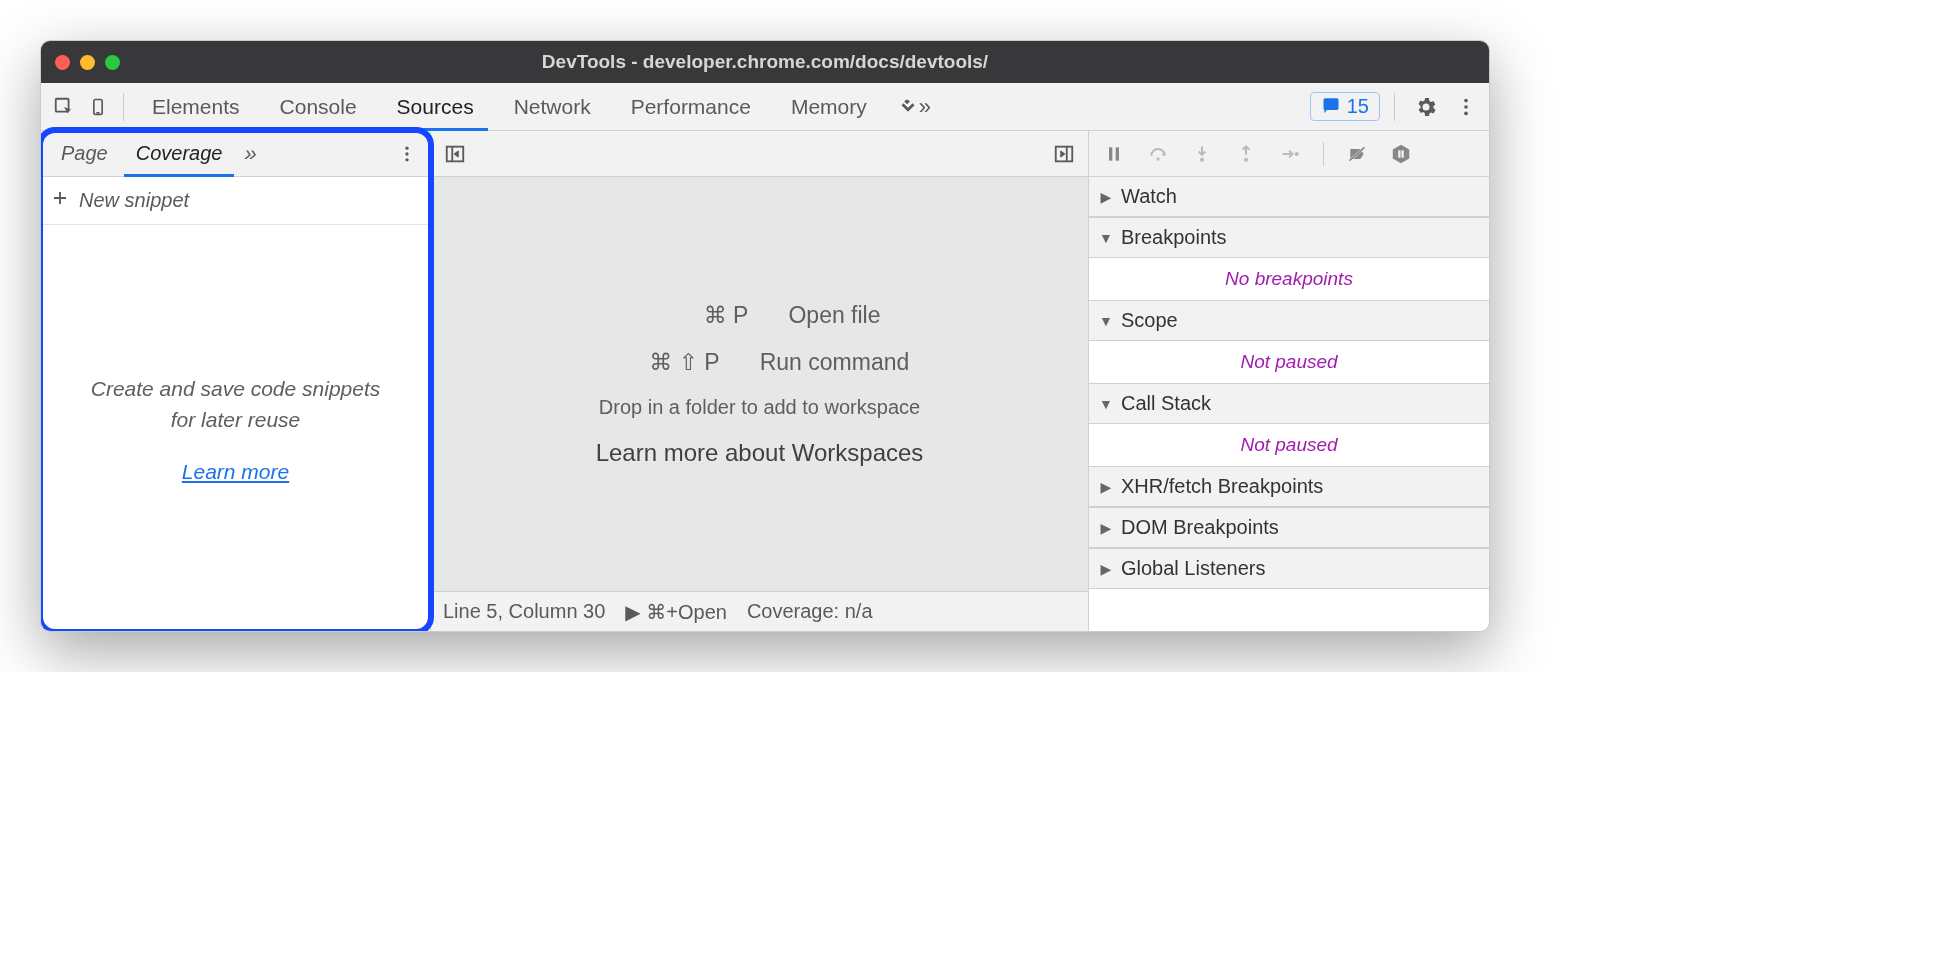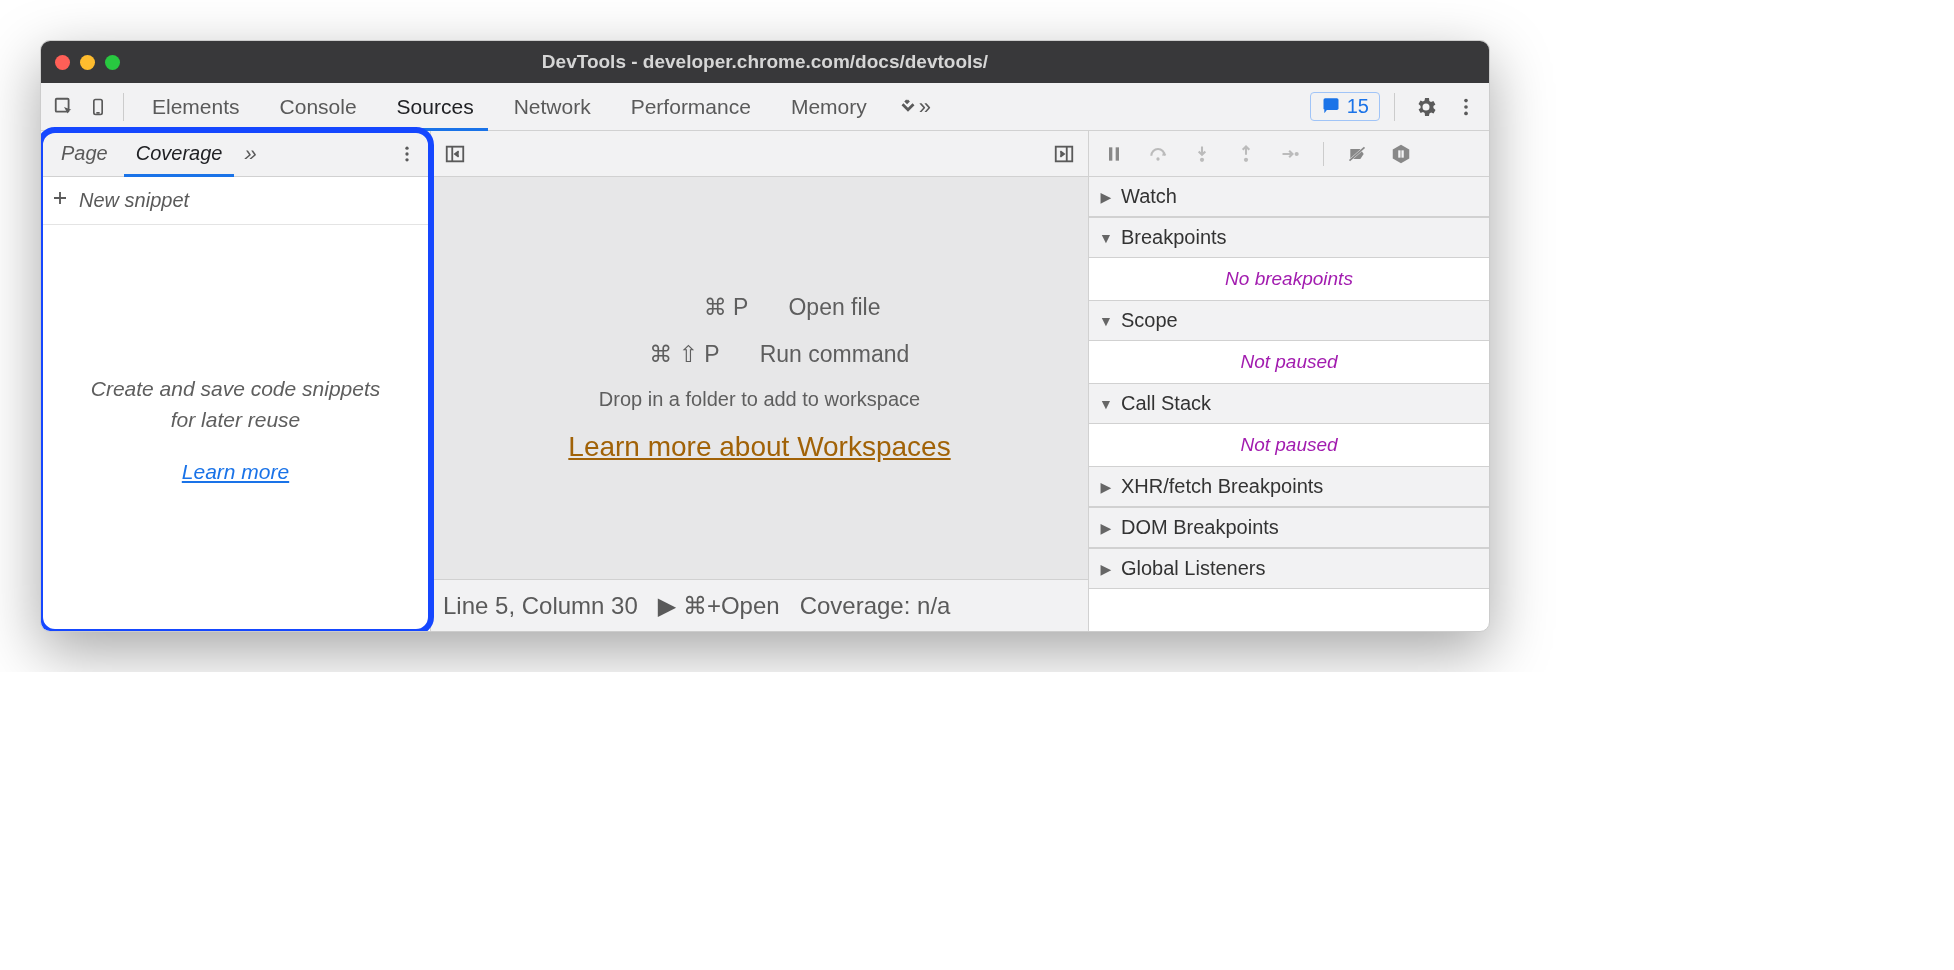--- a/index.html
+++ b/index.html
@@ -163,29 +163,29 @@
     flex: 1;
     background: #e7e7e8;
     display: flex; flex-direction: column;
     align-items: center; justify-content: center;
     gap: 20px;
     padding: 20px;
   }
   .kbd-row { display: flex; gap: 40px; font-size: 23px; color: #5e5e5e; align-items:center; }
   .kbd-keys { text-align: right; min-width: 110px; font-weight:400; }
   .editor-body .droptext { font-size: 20px; color: #5e5e5e; }
-  .editor-body .link2 { color:#a16207; text-decoration: underline; cursor:pointer; font-size:28px; }
+  .editor-body .link2 { color:#404040; cursor:pointer; font-size:24px; }
   .editor-status {
-    height: 52px;
+    height: 40px;
     border-top: 1px solid #d1d1d1;
     background: #f2f2f3;
     display:flex; align-items:center;
     padding: 16px 12px;
     gap: 20px;
-    font-size: 24px;
+    font-size: 20px;
     color: #5a5a5a;
     white-space: nowrap;
     overflow: hidden;
   }
 
   .debug-pane {
     width: 400px;
     display:flex; flex-direction:column;
     overflow:hidden;
   }

